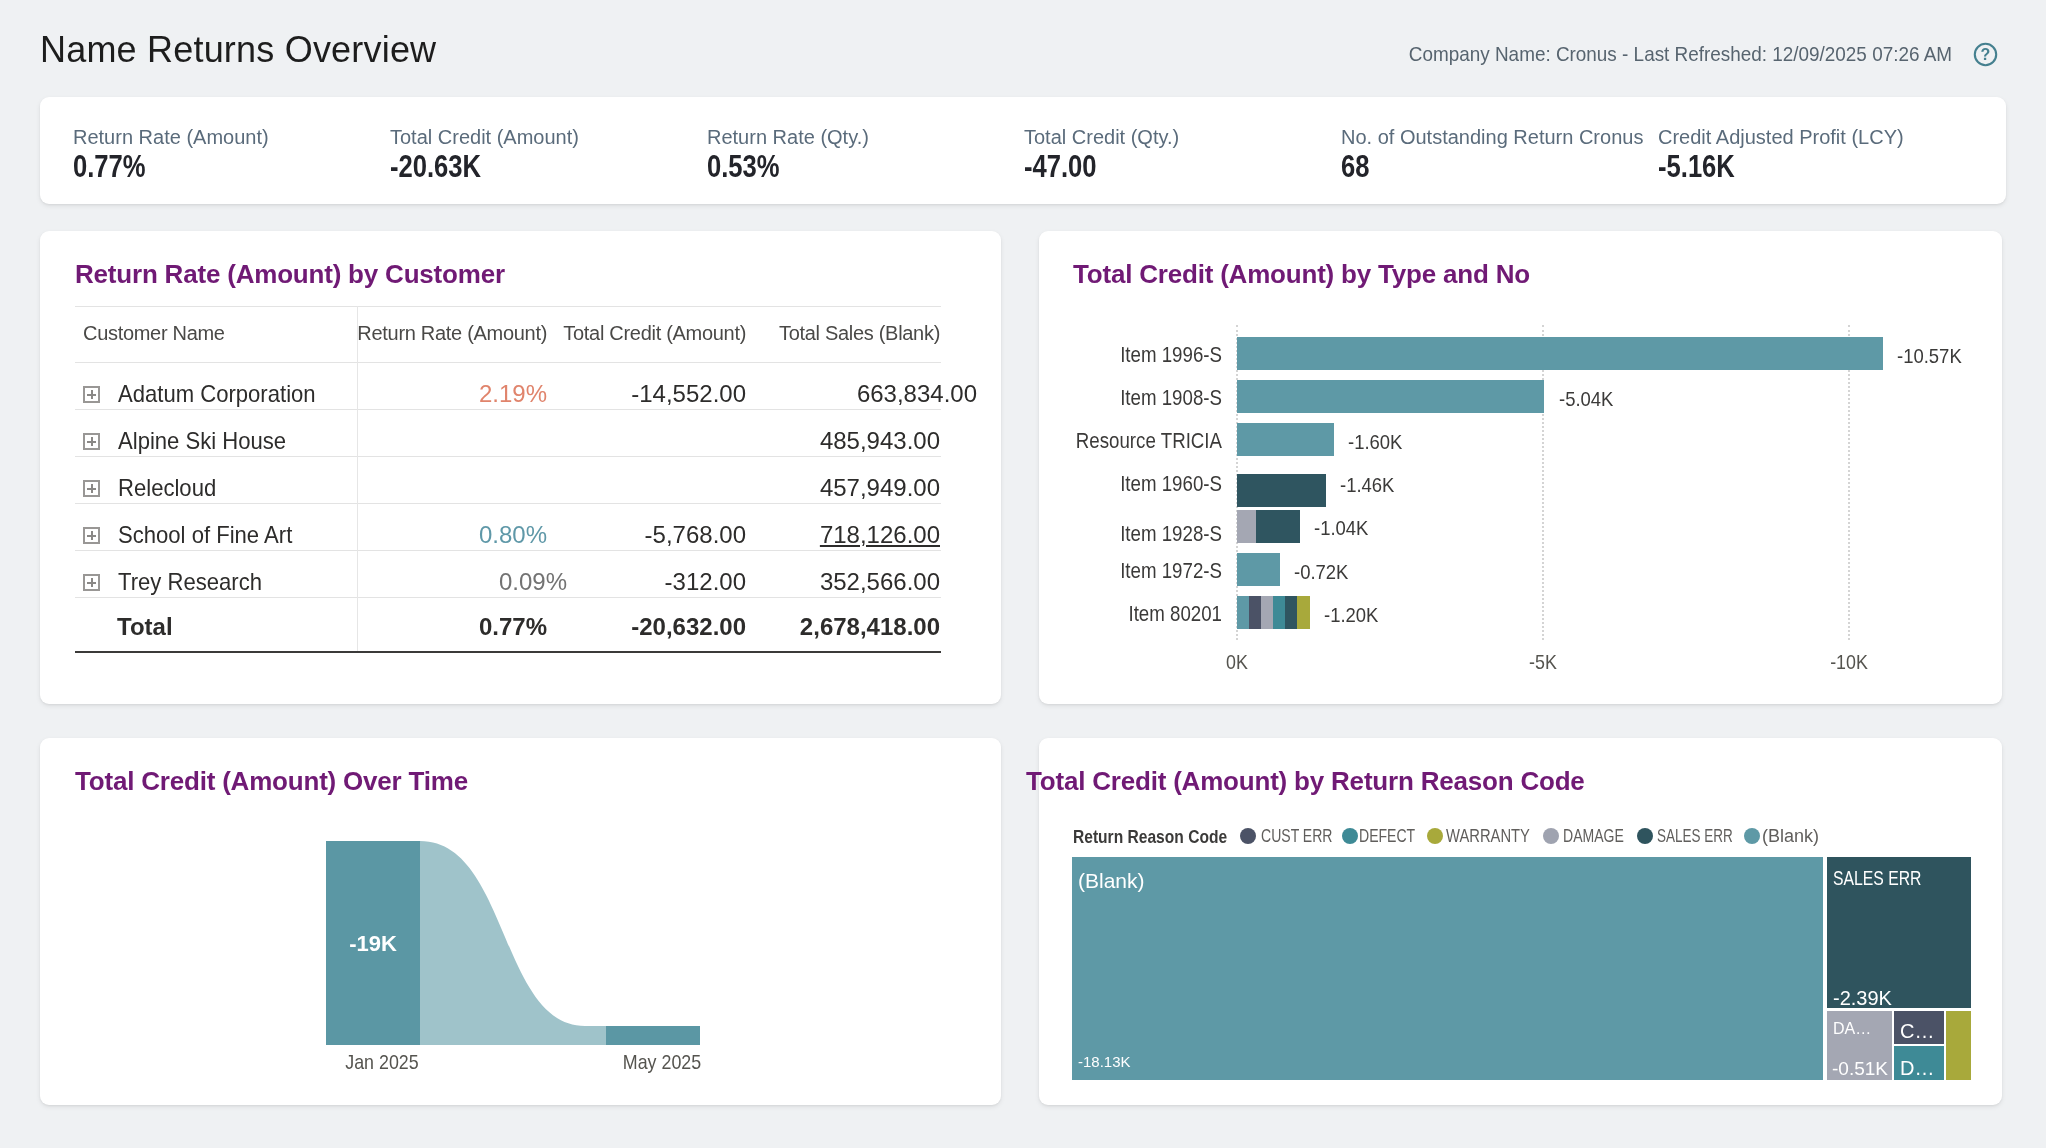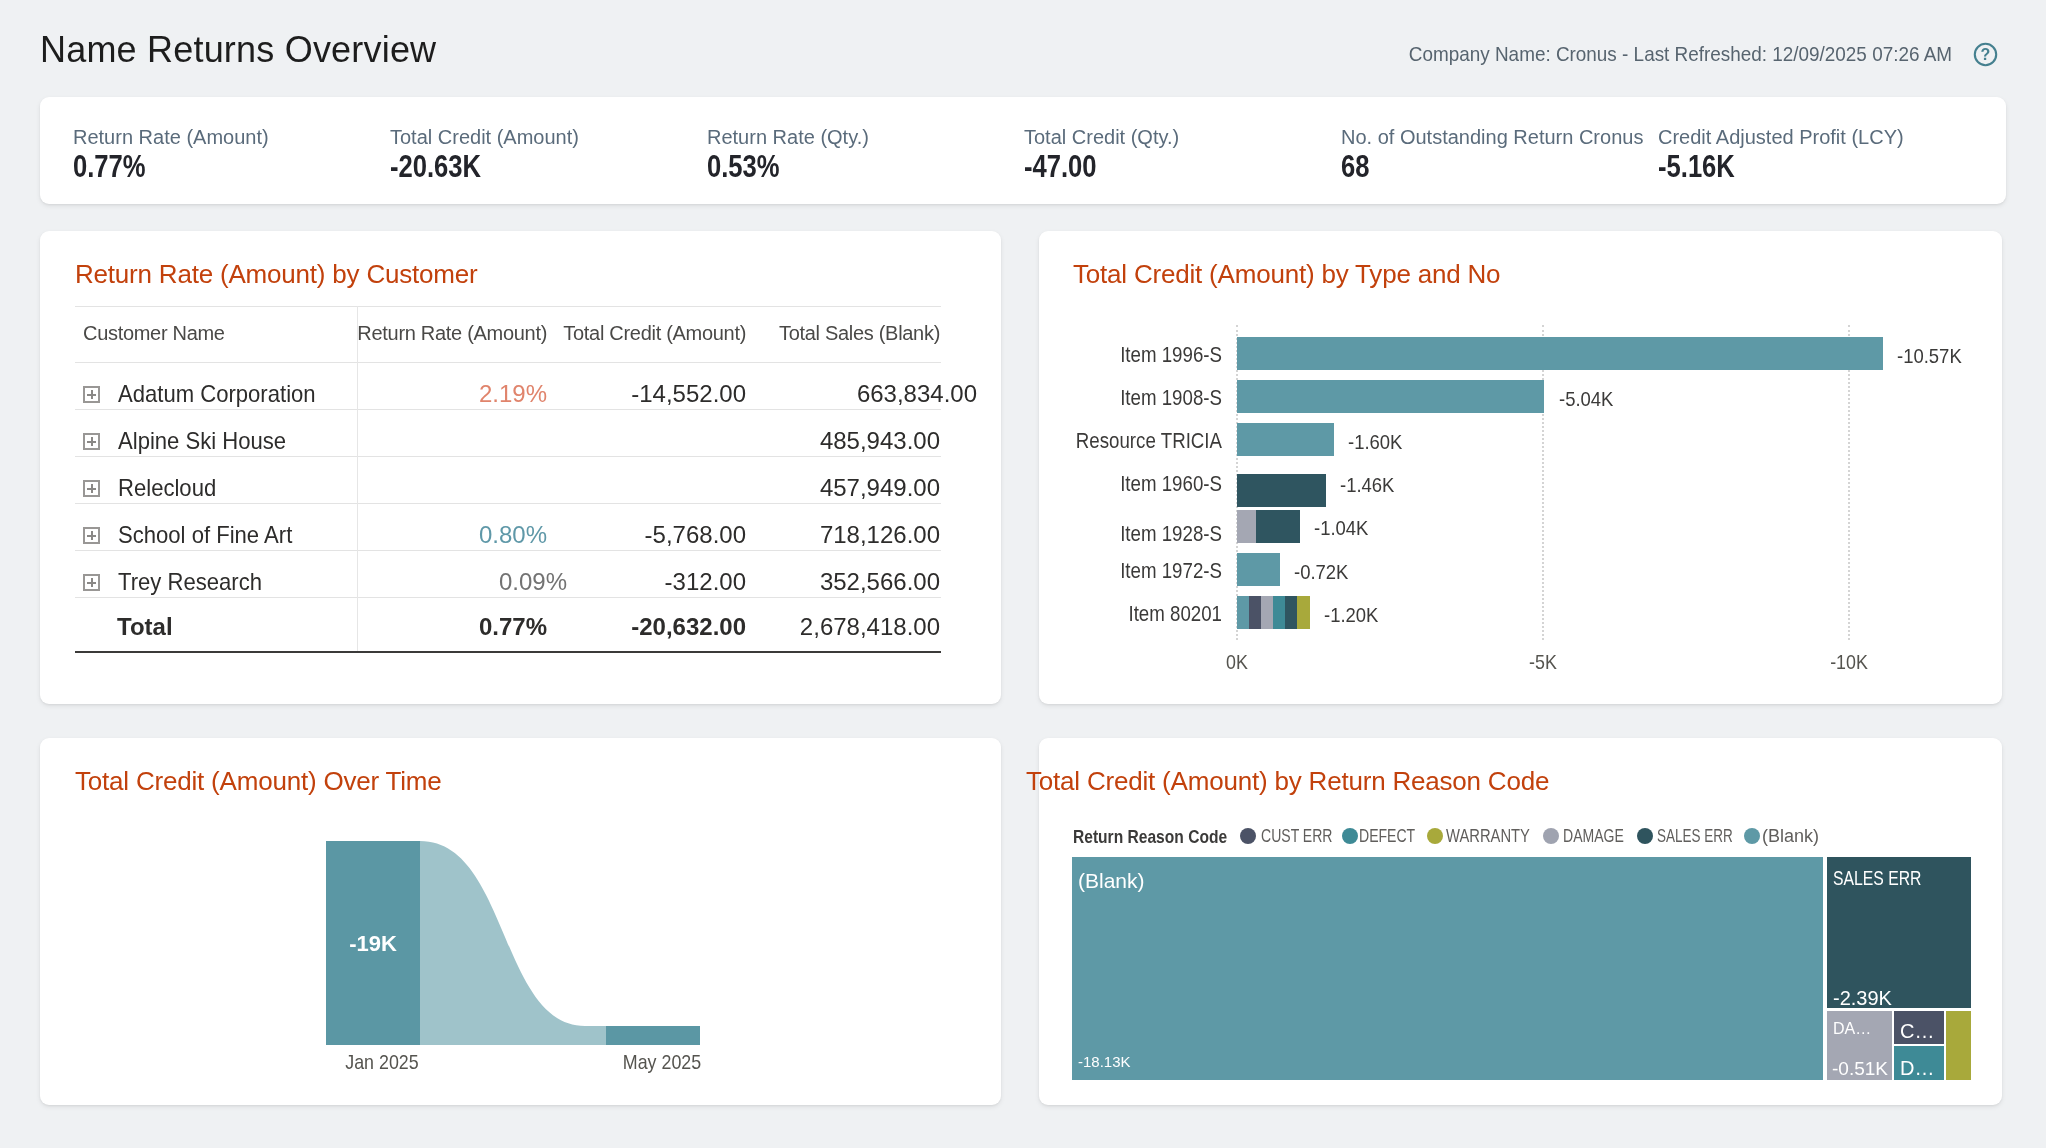--- a/index.html
+++ b/index.html
@@ -1,20 +1,20 @@
 <!DOCTYPE html>
 <html><head>
 <meta charset="utf-8">
 <style>
   * { margin:0; padding:0; box-sizing:border-box; }
   html,body { width:2046px; height:1148px; background:#eff1f3; font-family:"Liberation Sans", sans-serif; overflow:hidden; }
   .abs { position:absolute; }
   .card { position:absolute; background:#ffffff; border-radius:9px;
           box-shadow:0 2px 5px rgba(0,0,0,0.08), 0 1px 2px rgba(0,0,0,0.05); }
-  .ctitle { position:absolute; font-size:26px; font-weight:400; color:#c2410c; letter-spacing:-0.2px; white-space:nowrap;text-align:right; }
+  .ctitle { position:absolute; font-size:26px; font-weight:700; color:#701a75; letter-spacing:-0.2px; white-space:nowrap;text-align:right; }
   .klab { position:absolute; font-size:20px; color:#5a6b7b; white-space:nowrap; }
   .kval { position:absolute; font-size:32px; font-weight:700; color:#23242a; white-space:nowrap; transform:scaleX(0.8); transform-origin:0 50%; }
   .hline { position:absolute; background:#e3e3e3; height:1px; }
   .vline { position:absolute; background:#e6e6e6; width:1px; }
   .tcell { position:absolute; font-size:24px; color:#2d2c2b; white-space:nowrap; }
   .tl { transform:scaleX(0.92); transform-origin:0 50%; }
   .thead { position:absolute; font-size:20px; letter-spacing:-0.3px; color:#4a4947; white-space:nowrap; }
   .num { text-align:right; }
   .plus { position:absolute; width:17px; height:17px; border:2px solid #999795; }
   .plus:before { content:""; position:absolute; left:2px; right:2px; top:5.5px; height:2px; background:#8a8886; }
@@ -81,32 +81,32 @@
 <div class="tcell num" style="left:790px; top:427px; width:150px;">485,943.00</div>
 
 <div class="plus" style="left:83px; top:480px;"></div>
 <div class="tcell tl" style="left:118px; top:474px;">Relecloud</div>
 <div class="tcell num" style="left:790px; top:474px; width:150px;">457,949.00</div>
 
 <div class="plus" style="left:83px; top:527px;"></div>
 <div class="tcell tl" style="left:118px; top:521px;">School of Fine Art</div>
 <div class="tcell num" style="left:397px; top:521px; width:150px; color:#5f98a8;">0.80%</div>
 <div class="tcell num" style="left:596px; top:521px; width:150px;">-5,768.00</div>
-<div class="tcell num" style="left:790px; top:521px; width:150px;">718,126.00</div>
+<div class="tcell num" style="left:790px; top:521px; width:150px;text-decoration:underline;">718,126.00</div>
 
 <div class="plus" style="left:83px; top:574px;"></div>
 <div class="tcell tl" style="left:118px; top:568px;">Trey Research</div>
 <div class="tcell num" style="left:417px; top:568px; width:150px; color:#737373;">0.09%</div>
 <div class="tcell num" style="left:596px; top:568px; width:150px;">-312.00</div>
 <div class="tcell num" style="left:790px; top:568px; width:150px;">352,566.00</div>
 
 <div class="tcell" style="left:117px; top:613px; font-weight:700;">Total</div>
 <div class="tcell num" style="left:397px; top:613px; width:150px; font-weight:700;">0.77%</div>
 <div class="tcell num" style="left:596px; top:613px; width:150px; font-weight:700;">-20,632.00</div>
-<div class="tcell num" style="left:740px; top:613px; width:200px; font-weight:400;">2,678,418.00</div>
+<div class="tcell num" style="left:740px; top:613px; width:200px; font-weight:700;">2,678,418.00</div>
 
 <div class="card" style="left:1039px; top:231px; width:963px; height:473px;"></div>
 <div class="ctitle" style="left:1073px; top:259px;">Total Credit (Amount) by Type and No</div>
 <div class="grid" style="left:1236px; top:325px; height:315px;"></div>
 <div class="grid" style="left:1542px; top:325px; height:315px;"></div>
 <div class="grid" style="left:1848px; top:325px; height:315px;"></div>
 
 <div class="cat" style="left:1032px; top:342px; width:190px;">Item 1996-S</div>
 <div class="cat" style="left:1032px; top:385px; width:190px;">Item 1908-S</div>
 <div class="cat" style="left:1032px; top:428px; width:190px;">Resource TRICIA</div>

